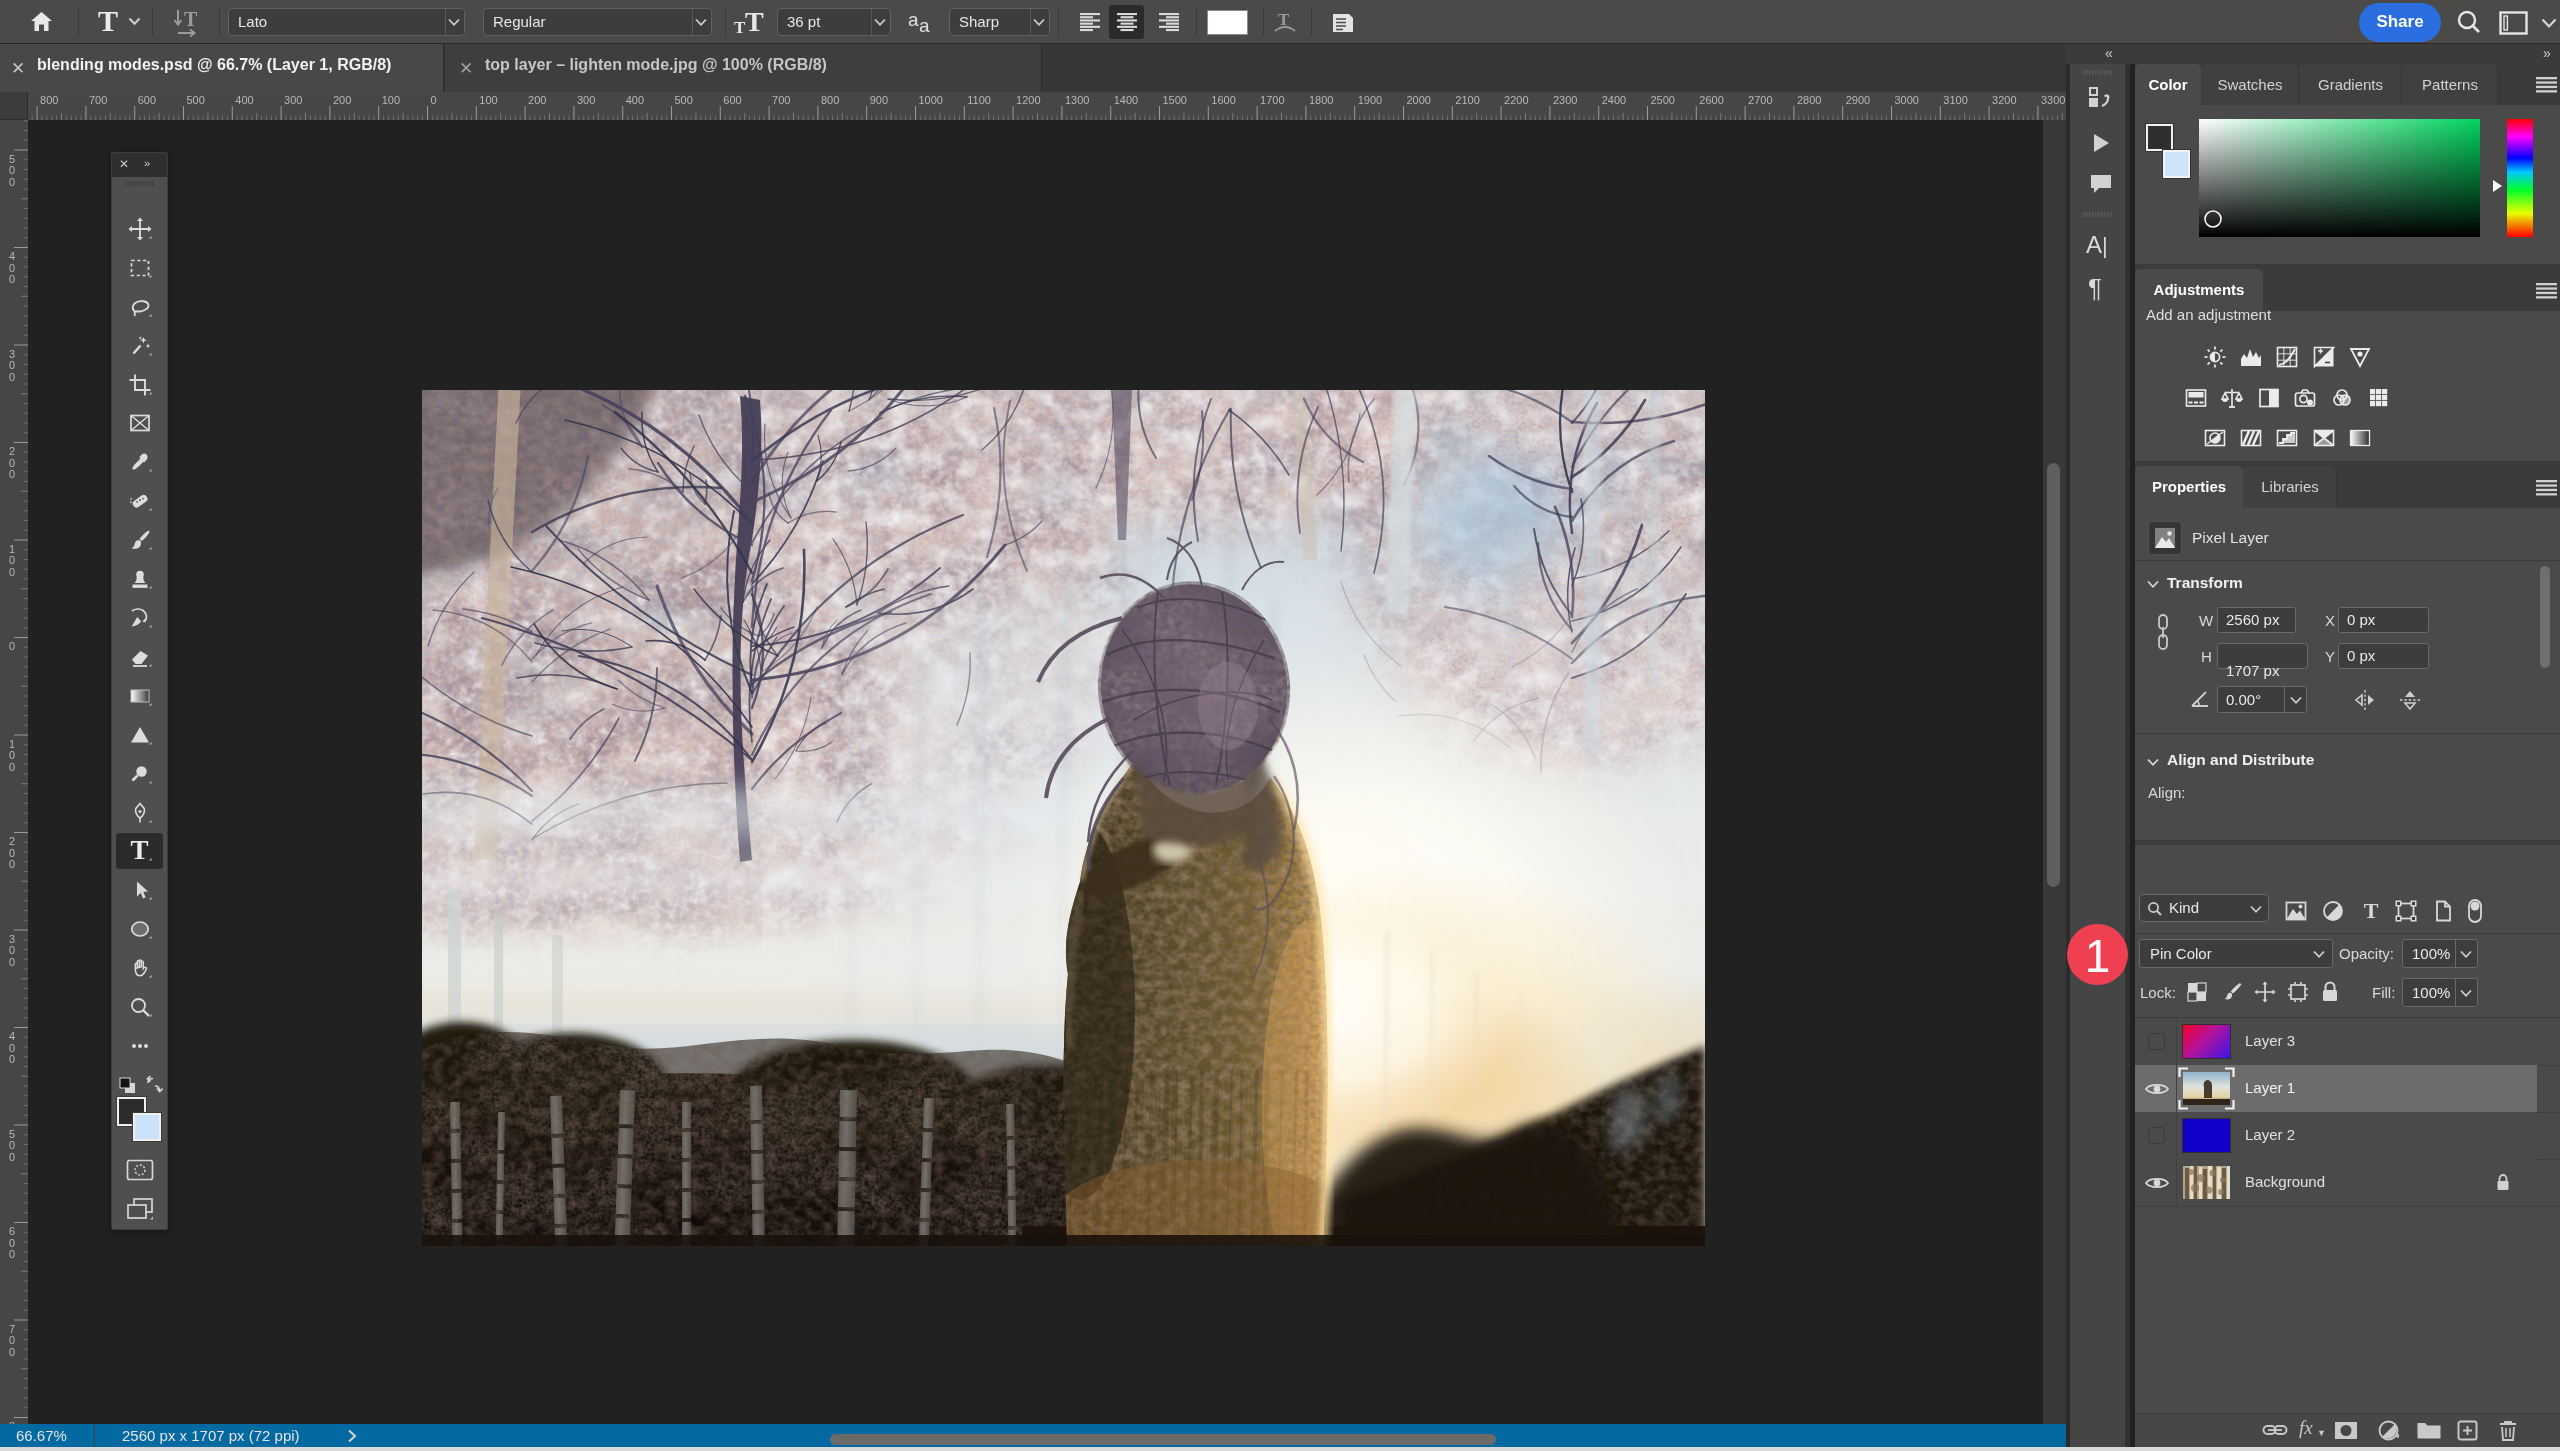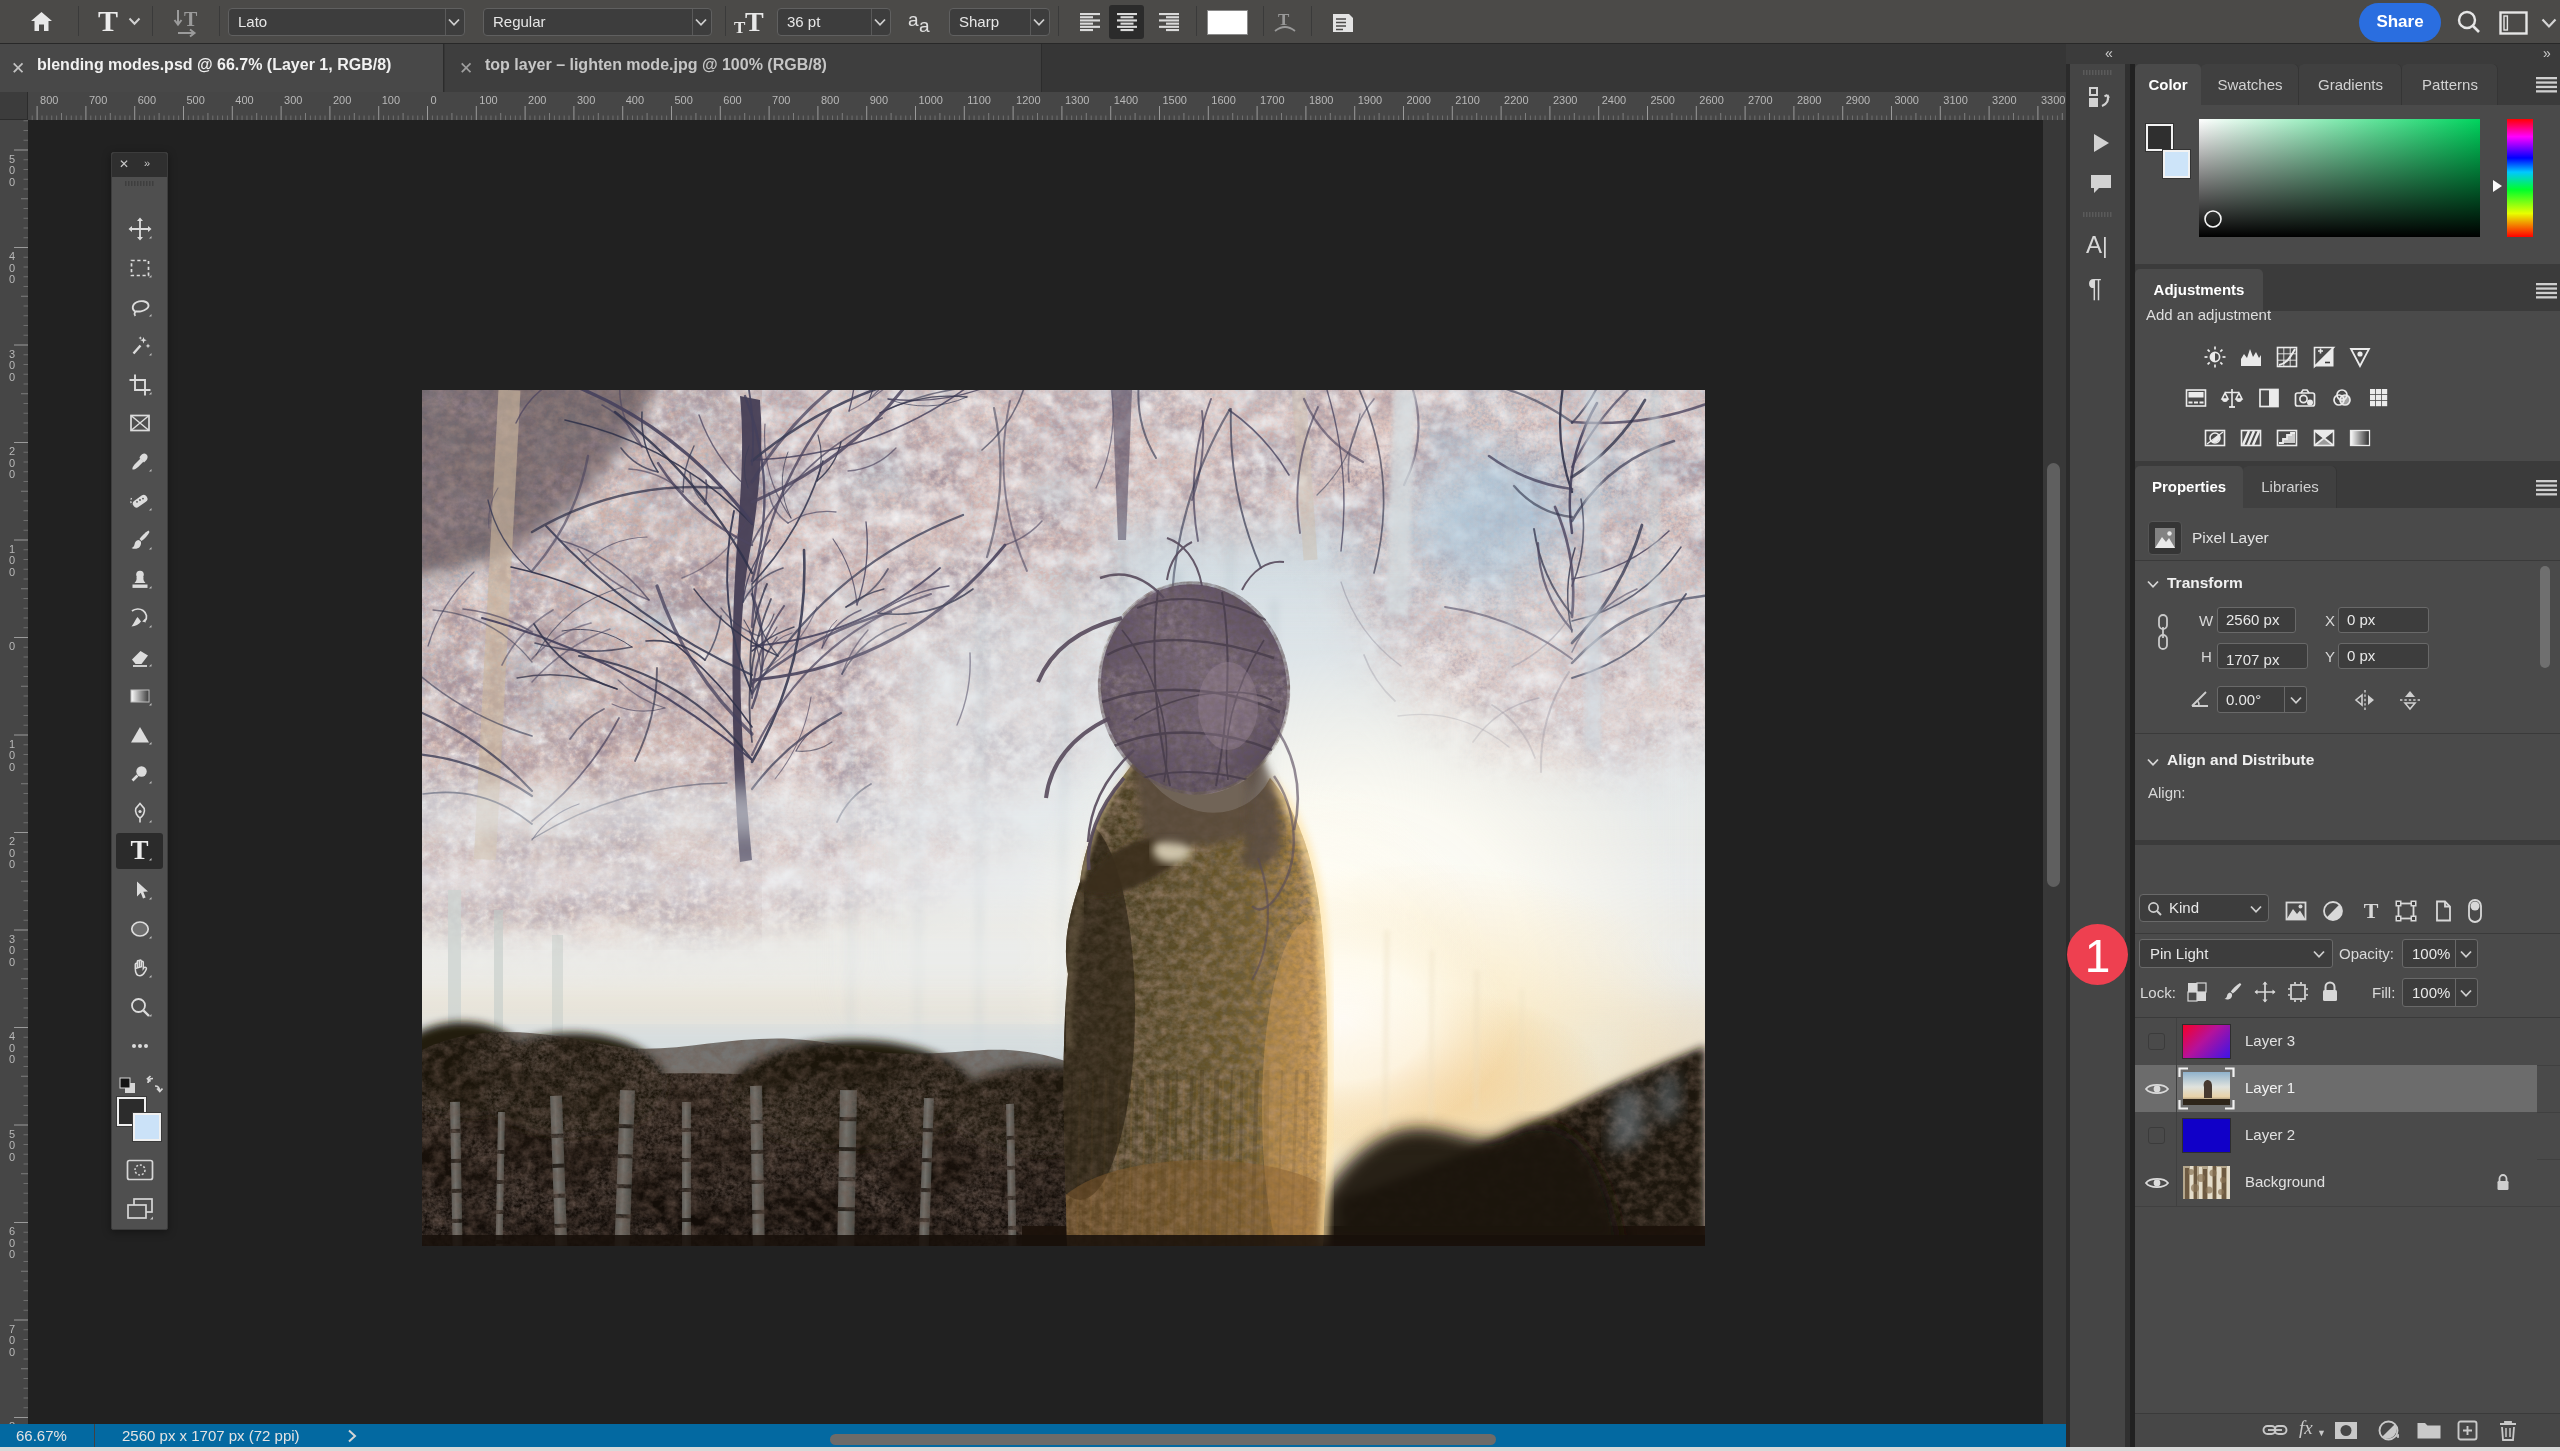--- a/index.html
+++ b/index.html
@@ -1195,21 +1195,21 @@
     <div class="abs" style="left:64px;top:146px;font-size:15px;color:#d8d8d8;">W</div>
     <div class="fld" style="left:82px;top:141px;width:79px;height:26px;">
       <span style="position:absolute;left:8px;top:3px;">2560 px</span>
     </div>
     <div class="abs" style="left:190px;top:146px;font-size:15px;color:#d8d8d8;">X</div>
     <div class="fld" style="left:203px;top:141px;width:91px;height:26px;">
       <span style="position:absolute;left:8px;top:3px;">0 px</span>
     </div>
     <div class="abs" style="left:66px;top:182px;font-size:15px;color:#d8d8d8;">H</div>
     <div class="fld" style="left:82px;top:177px;width:91px;height:26px;">
-      <span style="position:absolute;left:8px;top:7px;text-align:right;">1707 px</span>
+      <span style="position:absolute;left:8px;top:18px;text-align:right;">1707 px</span>
     </div>
     <div class="abs" style="left:190px;top:182px;font-size:15px;color:#d8d8d8;">Y</div>
     <div class="fld" style="left:203px;top:177px;width:91px;height:26px;">
       <span style="position:absolute;left:8px;top:3px;">0 px</span>
     </div>
     <svg class="abs" style="left:55px;top:224px" width="20" height="18" viewBox="0 0 20 18">
       <path d="M2 16 L16 2 M2 16 H18" stroke="#cdcdcd" stroke-width="1.8" fill="none"></path>
       <path d="M9 16 A8 8 0 0 0 7 10" stroke="#cdcdcd" stroke-width="1.5" fill="none"></path>
     </svg>
     <div class="fld" style="left:82px;top:220px;width:90px;height:27px;">
@@ -1277,21 +1277,21 @@
     <svg class="abs" style="left:297px;top:55px" width="22" height="22" viewBox="0 0 22 22">
       <path d="M5 1.5 H13 L18 6.5 V20.5 H5 Z" fill="none" stroke="#d8d8d8" stroke-width="1.8"></path>
       <path d="M13 1.5 V6.5 H18" fill="none" stroke="#d8d8d8" stroke-width="1.8"></path>
     </svg>
     <svg class="abs" style="left:331px;top:53px" width="18" height="26" viewBox="0 0 18 26">
       <rect x="3" y="2" width="12" height="22" rx="6" fill="none" stroke="#d8d8d8" stroke-width="1.8"></rect>
       <circle cx="9" cy="8" r="4.5" fill="#d8d8d8"></circle>
     </svg>
     <div class="abs" style="left:0;top:88px;width:425px;height:1px;background:#3a3a3a;"></div>
     <div class="fld" style="left:4px;top:94px;width:194px;height:29px;">
-      <span style="position:absolute;left:10px;top:5px;">Pin Light</span>
+      <span style="position:absolute;left:10px;top:5px;">Pin Color</span>
     </div>
     <svg class="abs" style="left:178px;top:105px" width="12" height="9" viewBox="0 0 12 9">
       <path d="M1 1.5 L6 6.8 L11 1.5" stroke="#cfcfcf" stroke-width="1.8" fill="none"></path>
     </svg>
     <div class="abs" style="left:204px;top:100px;font-size:15px;color:#dadada;">Opacity:</div>
     <div class="fld" style="left:267px;top:94px;width:76px;height:29px;">
       <span style="position:absolute;left:9px;top:5px;">100%</span>
     </div>
     <div class="abs" style="left:320px;top:94px;width:1px;height:29px;background:#696969;"></div>
     <svg class="abs" style="left:325px;top:105px" width="12" height="9" viewBox="0 0 12 9">

